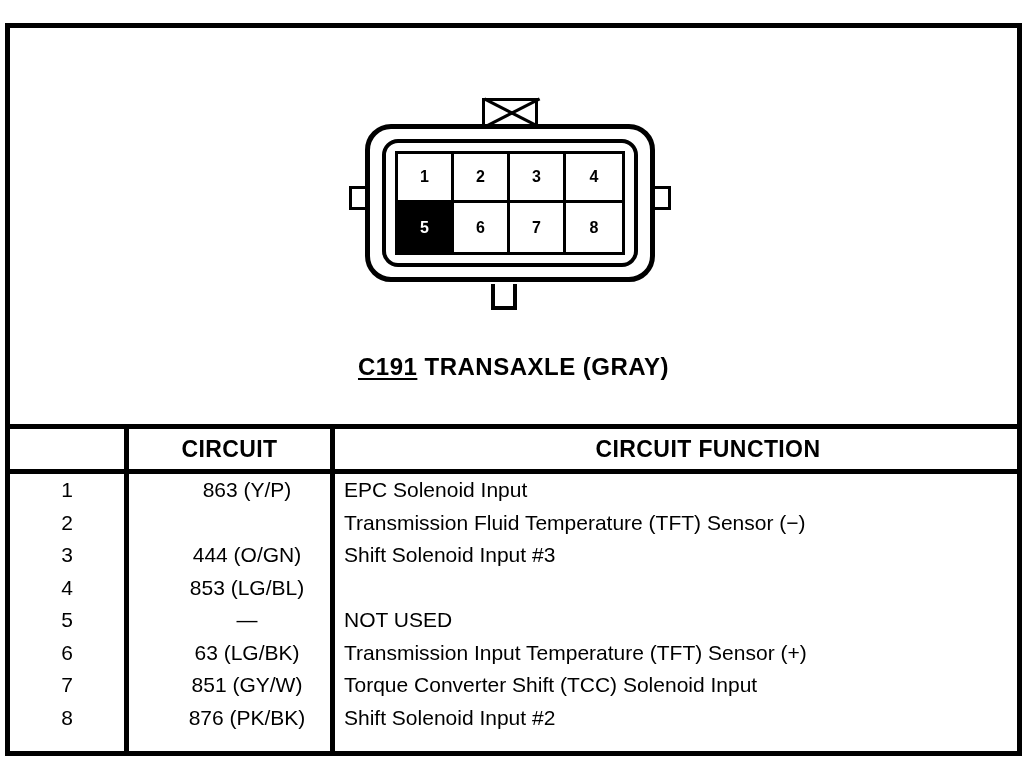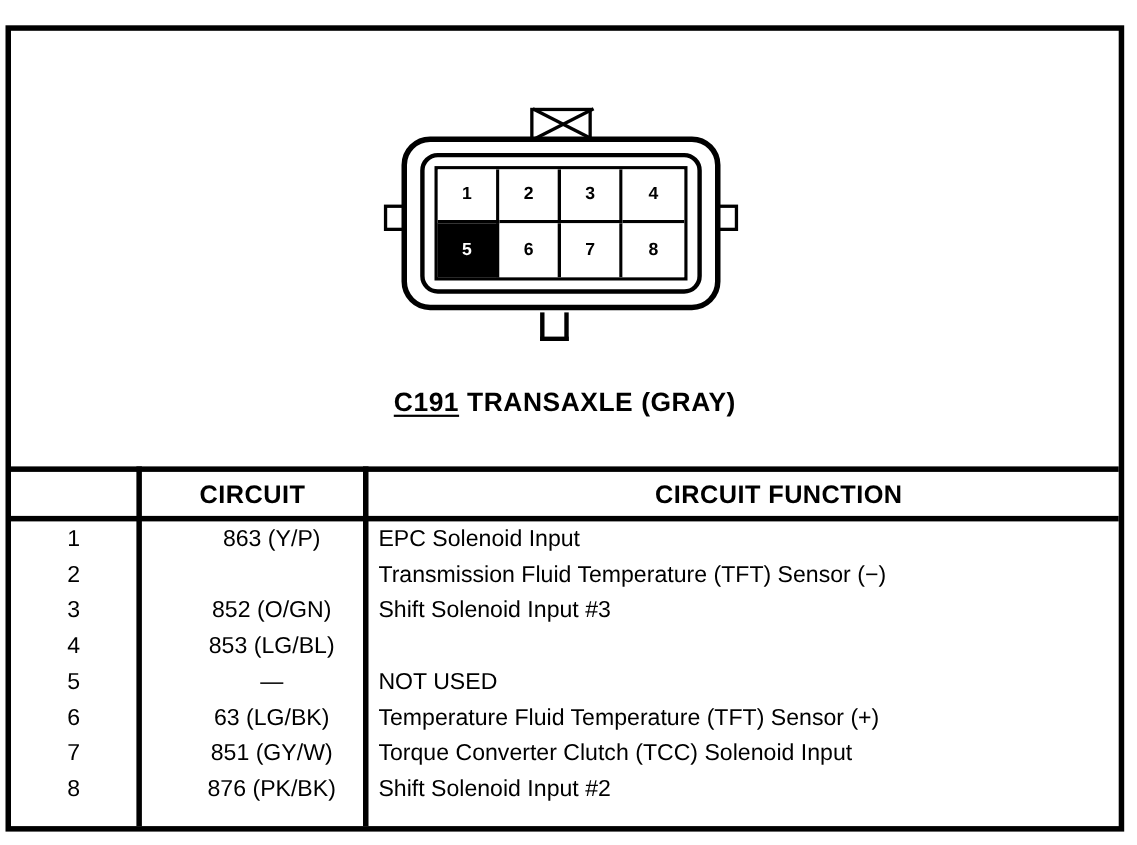--- a/index.html
+++ b/index.html
@@ -285,41 +285,41 @@
         <div class="cell cell-pin">1</div>
         <div class="cell cell-circuit">863 (Y/P)</div>
         <div class="cell cell-function">EPC Solenoid Input</div>
       </div>
       <div class="row">
         <div class="cell cell-pin">2</div>
         <div class="cell cell-function">Transmission Fluid Temperature (TFT) Sensor (−)</div>
       </div>
       <div class="row">
         <div class="cell cell-pin">3</div>
-        <div class="cell cell-circuit">852 (O/GN)</div>
+        <div class="cell cell-circuit">444 (O/GN)</div>
         <div class="cell cell-function">Shift Solenoid Input #3</div>
       </div>
       <div class="row">
         <div class="cell cell-pin">4</div>
         <div class="cell cell-circuit">853 (LG/BL)</div>
       </div>
       <div class="row">
         <div class="cell cell-pin">5</div>
         <div class="cell cell-circuit">—</div>
         <div class="cell cell-function">NOT USED</div>
       </div>
       <div class="row">
         <div class="cell cell-pin">6</div>
         <div class="cell cell-circuit">63 (LG/BK)</div>
-        <div class="cell cell-function">Temperature Fluid Temperature (TFT) Sensor (+)</div>
+        <div class="cell cell-function">Transmission Input Temperature (TFT) Sensor (+)</div>
       </div>
       <div class="row">
         <div class="cell cell-pin">7</div>
         <div class="cell cell-circuit">851 (GY/W)</div>
-        <div class="cell cell-function">Torque Converter Clutch (TCC) Solenoid Input</div>
+        <div class="cell cell-function">Torque Converter Shift (TCC) Solenoid Input</div>
       </div>
       <div class="row">
         <div class="cell cell-pin">8</div>
         <div class="cell cell-circuit">876 (PK/BK)</div>
         <div class="cell cell-function">Shift Solenoid Input #2</div>
       </div>
     </div>
   </div>
 
 </div>

